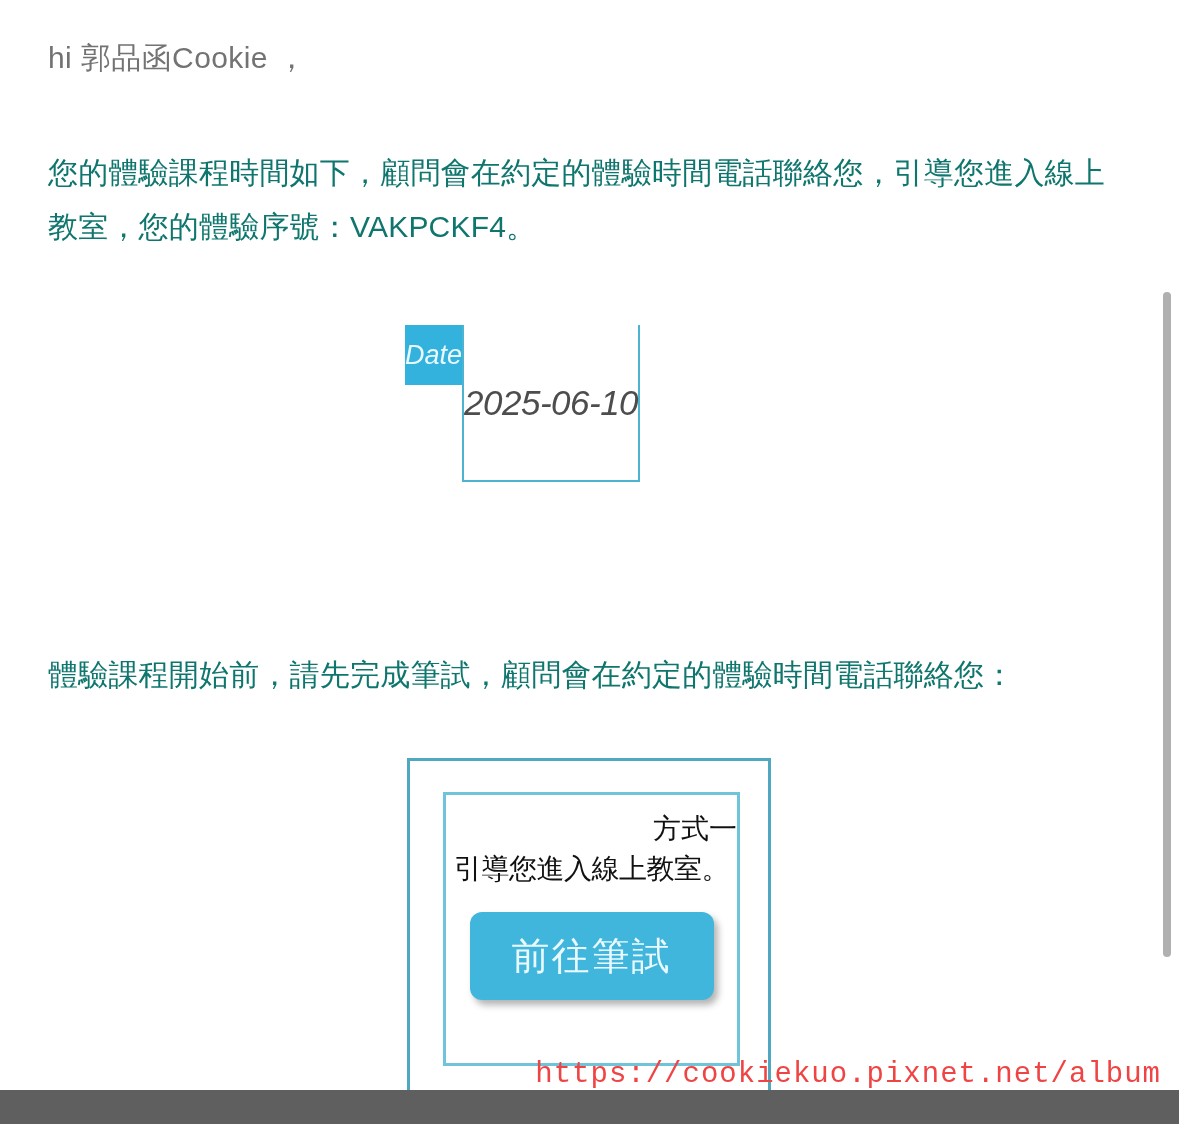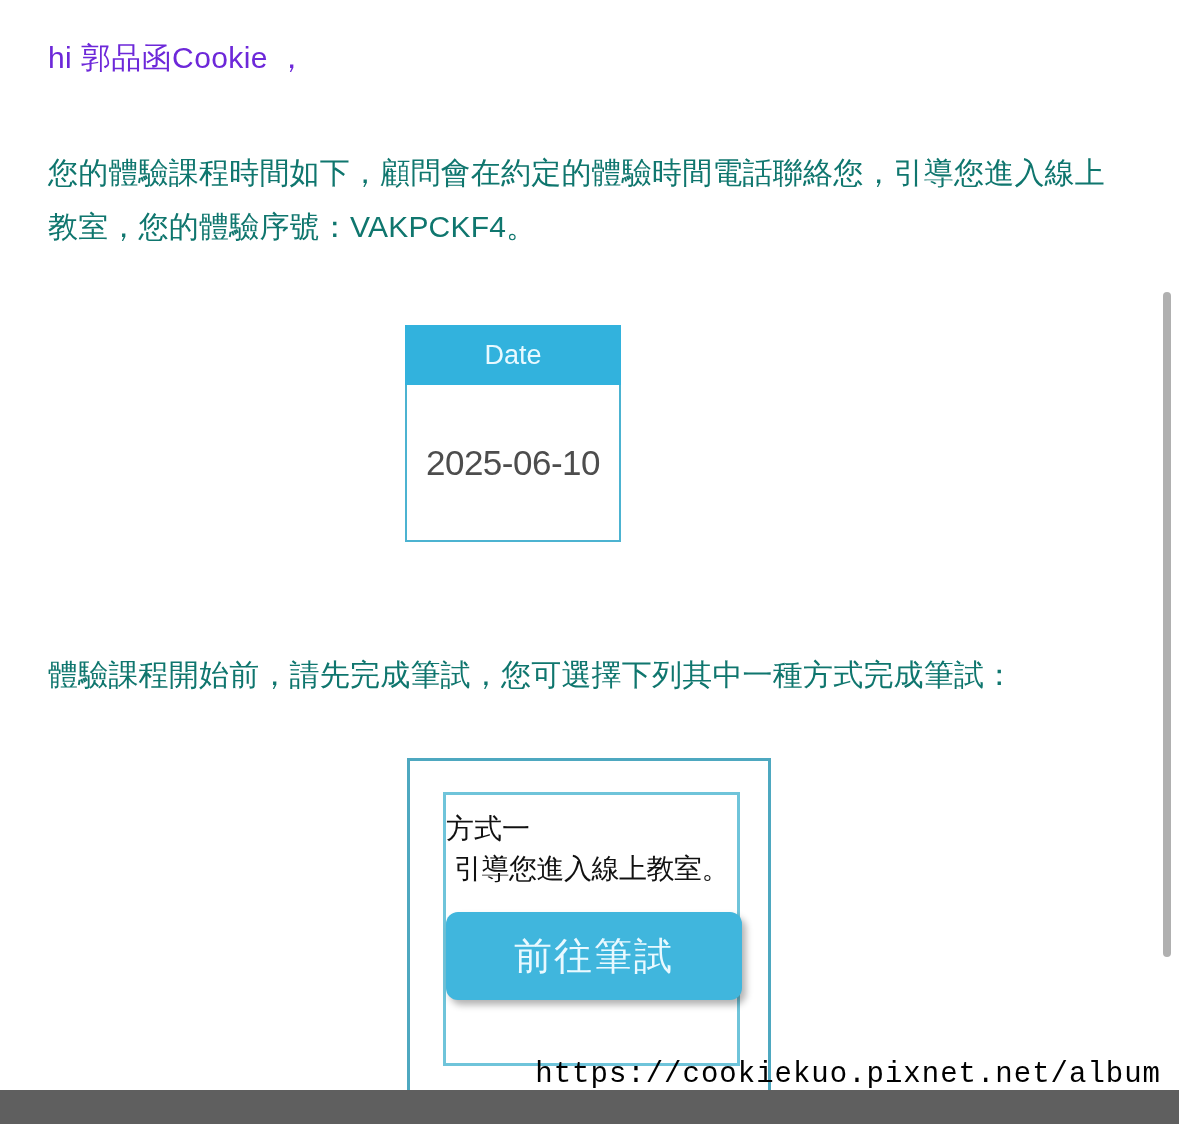--- a/index.html
+++ b/index.html
@@ -22,21 +22,21 @@
     left: 0; top: 0;
     width: 1179px;
     height: 1124px;
   }
 
   .greeting {
     position: absolute;
     left: 48px;
     top: 38px;
     font-size: 30px;
-    color: #6d28d9;
+    color: #737373;
     letter-spacing: 0.4px;
     white-space: nowrap;
   }
 
   .para {
     position: absolute;
     left: 48px;
     width: 1062px;
     font-size: 30px;
     line-height: 54px;
@@ -50,21 +50,22 @@
   .schedule {
     position: absolute;
     left: 405px;
     top: 325px;
     display: flex;
     align-items: flex-start;
     gap: 29px;
   }
   .sched-col {
     display: flex;
-    flex-direction: column;
+    flex-direction: row;
+    font-style: italic;
   }
   .sched-col.date { width: 216px; }
   .sched-col.time { width: 126px; }
 
   .sched-head {
     background: #32b2dd;
     color: #e8f9ff;
     font-size: 27px;
     text-align: center;
     height: 60px;
@@ -102,37 +103,37 @@
     left: 33px;
     top: 31px;
     width: 297px;
     height: 274px;
     border: 3px solid #6fc4da;
     box-sizing: border-box;
     background: #ffffff;
   }
   .method-title {
     margin-top: 14px;
-    text-align: left;
+    text-align: right;
     font-size: 28px;
     color: #111111;
     line-height: 40px;
   }
   .method-desc {
     text-align: center;
     font-size: 28px;
     color: #111111;
     line-height: 40px;
     letter-spacing: -0.5px;
     white-space: nowrap;
   }
   .method-btn {
     display: block;
     margin: 23px auto 0 auto;
-    width: 296px;
+    width: 244px;
     height: 88px;
     border: none;
     border-radius: 12px;
     background: #40b6dd;
     color: #e9f9ff;
     font-family: "Liberation Sans", "DejaVu Sans", sans-serif;
     font-size: 38px;
     letter-spacing: 2px;
     cursor: pointer;
     box-shadow: 4px 5px 7px rgba(0,0,0,0.30);
@@ -166,42 +167,42 @@
     width: 1179px;
     height: 34px;
     background: #5f5f5f;
   }
   .watermark-text {
     position: absolute;
     right: 18px;
     bottom: 33px;
     font-family: "Liberation Mono", "DejaVu Sans Mono", monospace;
     font-size: 29px;
-    color: #000000;
+    color: #ef4444;
     letter-spacing: 1px;
     white-space: nowrap;
   }
 </style>
 </head>
 <body>
 
 <div class="page">
 
   <div class="greeting">hi 郭品函Cookie ，</div>
 
   <div class="para para-1">您的體驗課程時間如下，顧問會在約定的體驗時間電話聯絡您，引導您進入線上教室，您的體驗序號：VAKPCKF4。</div>
 
   <div class="schedule">
     <div class="sched-col date">
       <div class="sched-head">Date</div>
       <div class="sched-cell">2025-06-10</div>
     </div>
   </div>
 
-  <div class="para para-2">體驗課程開始前，請先完成筆試，您可選擇下列其中一種方式完成筆試：</div>
+  <div class="para para-2">體驗課程開始前，請先完成筆試，顧問會在約定的體驗時間電話聯絡您：</div>
 
   <div class="method-outer">
     <div class="method-inner">
       <div class="method-title">方式一</div>
       <div class="method-desc">引導您進入線上教室。</div>
       <button class="method-btn">前往筆試</button>
     </div>
   </div>
 
   <div class="scrollbar-track"></div>

